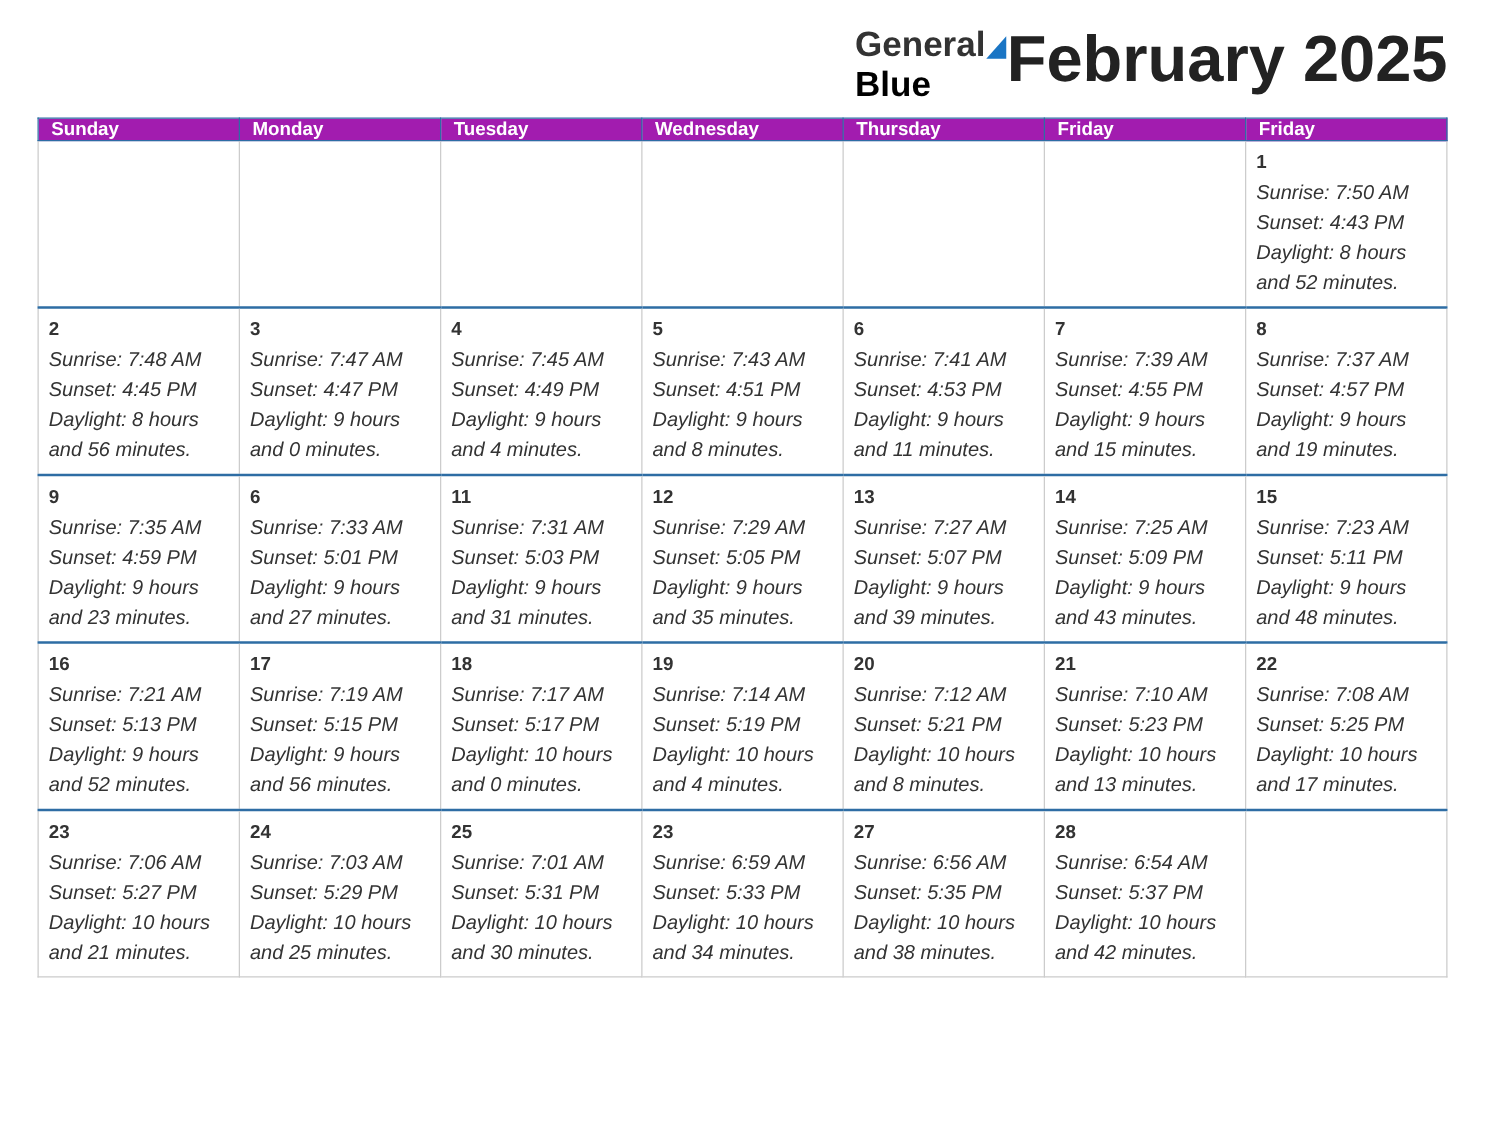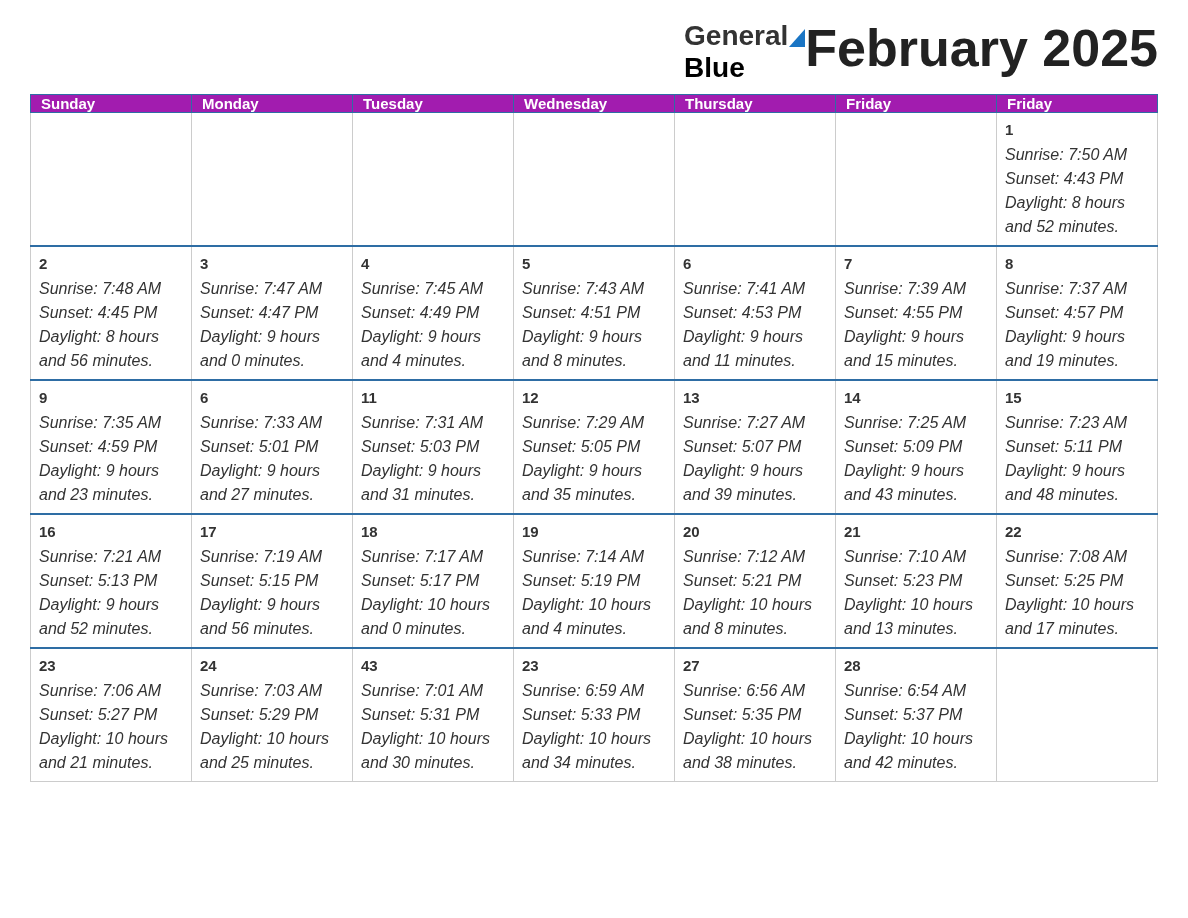--- a/index.html
+++ b/index.html
@@ -246,21 +246,21 @@
       <tr>
         <td>
           <span class="day-number">23</span>
           <div class="day-info">Sunrise: 7:06 AM<br>Sunset: 5:27 PM<br>Daylight: 10 hours<br>and 21 minutes.</div>
         </td>
         <td>
           <span class="day-number">24</span>
           <div class="day-info">Sunrise: 7:03 AM<br>Sunset: 5:29 PM<br>Daylight: 10 hours<br>and 25 minutes.</div>
         </td>
         <td>
-          <span class="day-number">43</span>
+          <span class="day-number">25</span>
           <div class="day-info">Sunrise: 7:01 AM<br>Sunset: 5:31 PM<br>Daylight: 10 hours<br>and 30 minutes.</div>
         </td>
         <td>
           <span class="day-number">23</span>
           <div class="day-info">Sunrise: 6:59 AM<br>Sunset: 5:33 PM<br>Daylight: 10 hours<br>and 34 minutes.</div>
         </td>
         <td>
           <span class="day-number">27</span>
           <div class="day-info">Sunrise: 6:56 AM<br>Sunset: 5:35 PM<br>Daylight: 10 hours<br>and 38 minutes.</div>
         </td>

